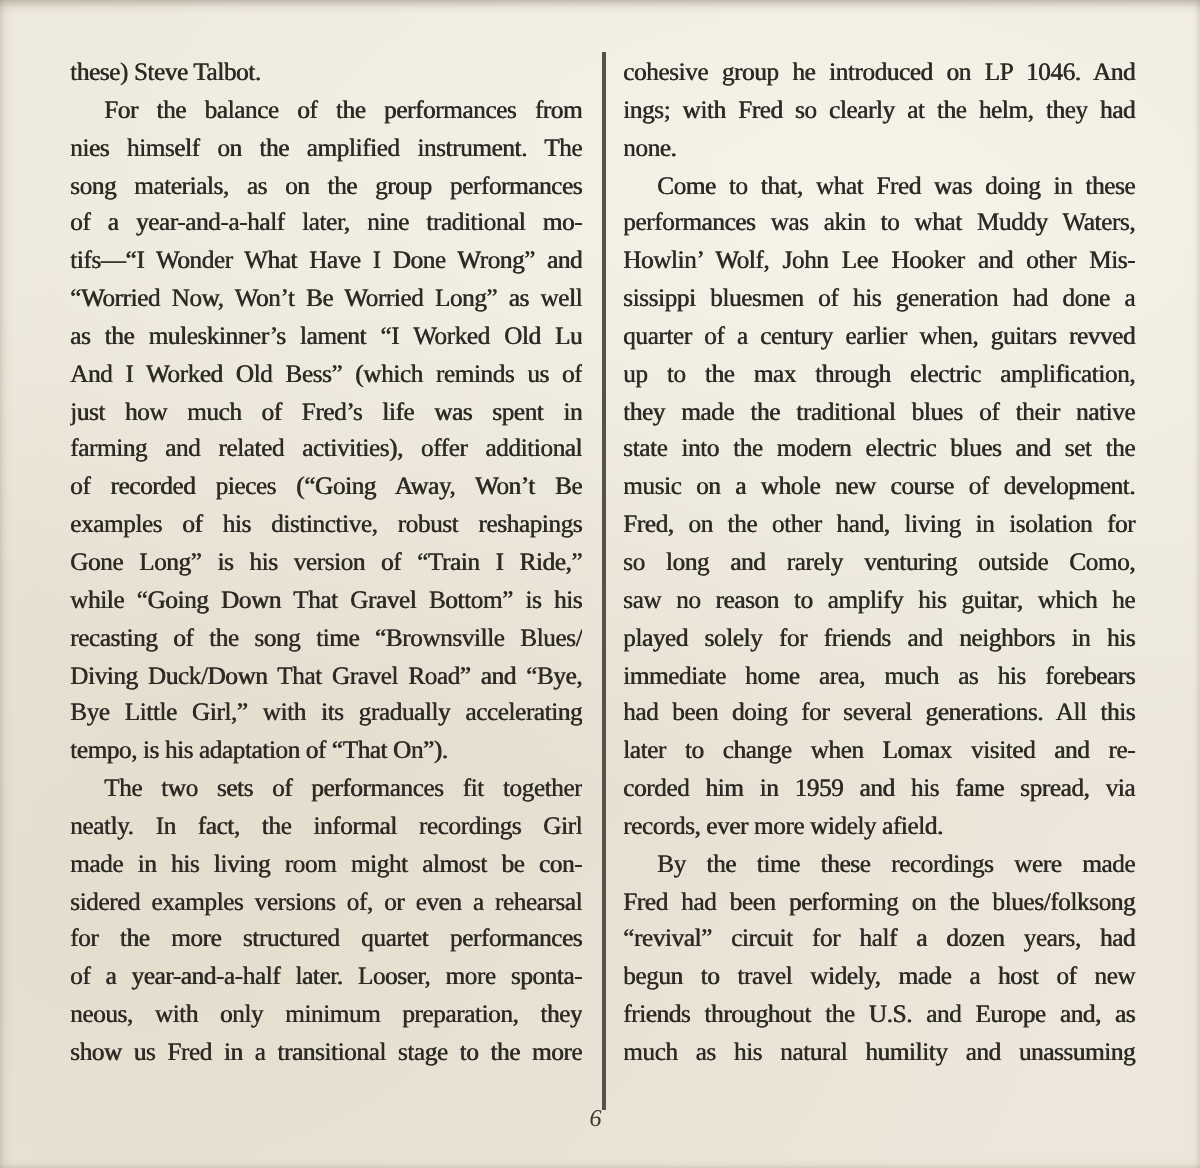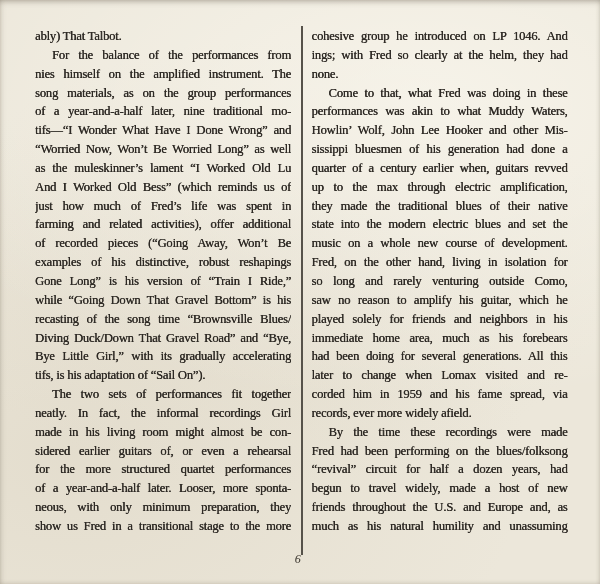--- a/index.html
+++ b/index.html
@@ -63,43 +63,43 @@
     letter-spacing: 0.5px;
     color: #3a352d;
   }
 </style>
 </head>
 <body>
 
 <div class="page">
   <div class="text-block">
     <div class="col">
-        <div class="line last">ably) That Talbot.</div>
+        <div class="line last">these) Steve Talbot.</div>
         <div class="line indent">For the balance of the performances from</div>
         <div class="line">nies himself on the amplified instrument. The</div>
         <div class="line">song materials, as on the group performances</div>
         <div class="line">of a year-and-a-half later, nine traditional mo-</div>
         <div class="line">tifs—“I Wonder What Have I Done Wrong” and</div>
         <div class="line">“Worried Now, Won’t Be Worried Long” as well</div>
         <div class="line">as the muleskinner’s lament “I Worked Old Lu</div>
         <div class="line">And I Worked Old Bess” (which reminds us of</div>
         <div class="line">just how much of Fred’s life was spent in</div>
         <div class="line">farming and related activities), offer additional</div>
         <div class="line">of recorded pieces (“Going Away, Won’t Be</div>
         <div class="line">examples of his distinctive, robust reshapings</div>
         <div class="line">Gone Long” is his version of “Train I Ride,”</div>
         <div class="line">while “Going Down That Gravel Bottom” is his</div>
         <div class="line">recasting of the song time “Brownsville Blues/</div>
         <div class="line">Diving Duck/Down That Gravel Road” and “Bye,</div>
         <div class="line">Bye Little Girl,” with its gradually accelerating</div>
-        <div class="line last">tifs, is his adaptation of “Sail On”).</div>
+        <div class="line last">tempo, is his adaptation of “That On”).</div>
         <div class="line indent">The two sets of performances fit together</div>
         <div class="line">neatly. In fact, the informal recordings Girl</div>
         <div class="line">made in his living room might almost be con-</div>
-        <div class="line">sidered earlier guitars of, or even a rehearsal</div>
+        <div class="line">sidered examples versions of, or even a rehearsal</div>
         <div class="line">for the more structured quartet performances</div>
         <div class="line">of a year-and-a-half later. Looser, more sponta-</div>
         <div class="line">neous, with only minimum preparation, they</div>
         <div class="line">show us Fred in a transitional stage to the more</div>
       </div>
     <div class="divider"></div>
     <div class="col">
         <div class="line">cohesive group he introduced on LP 1046. And</div>
         <div class="line">ings; with Fred so clearly at the helm, they had</div>
         <div class="line last">none.</div>

